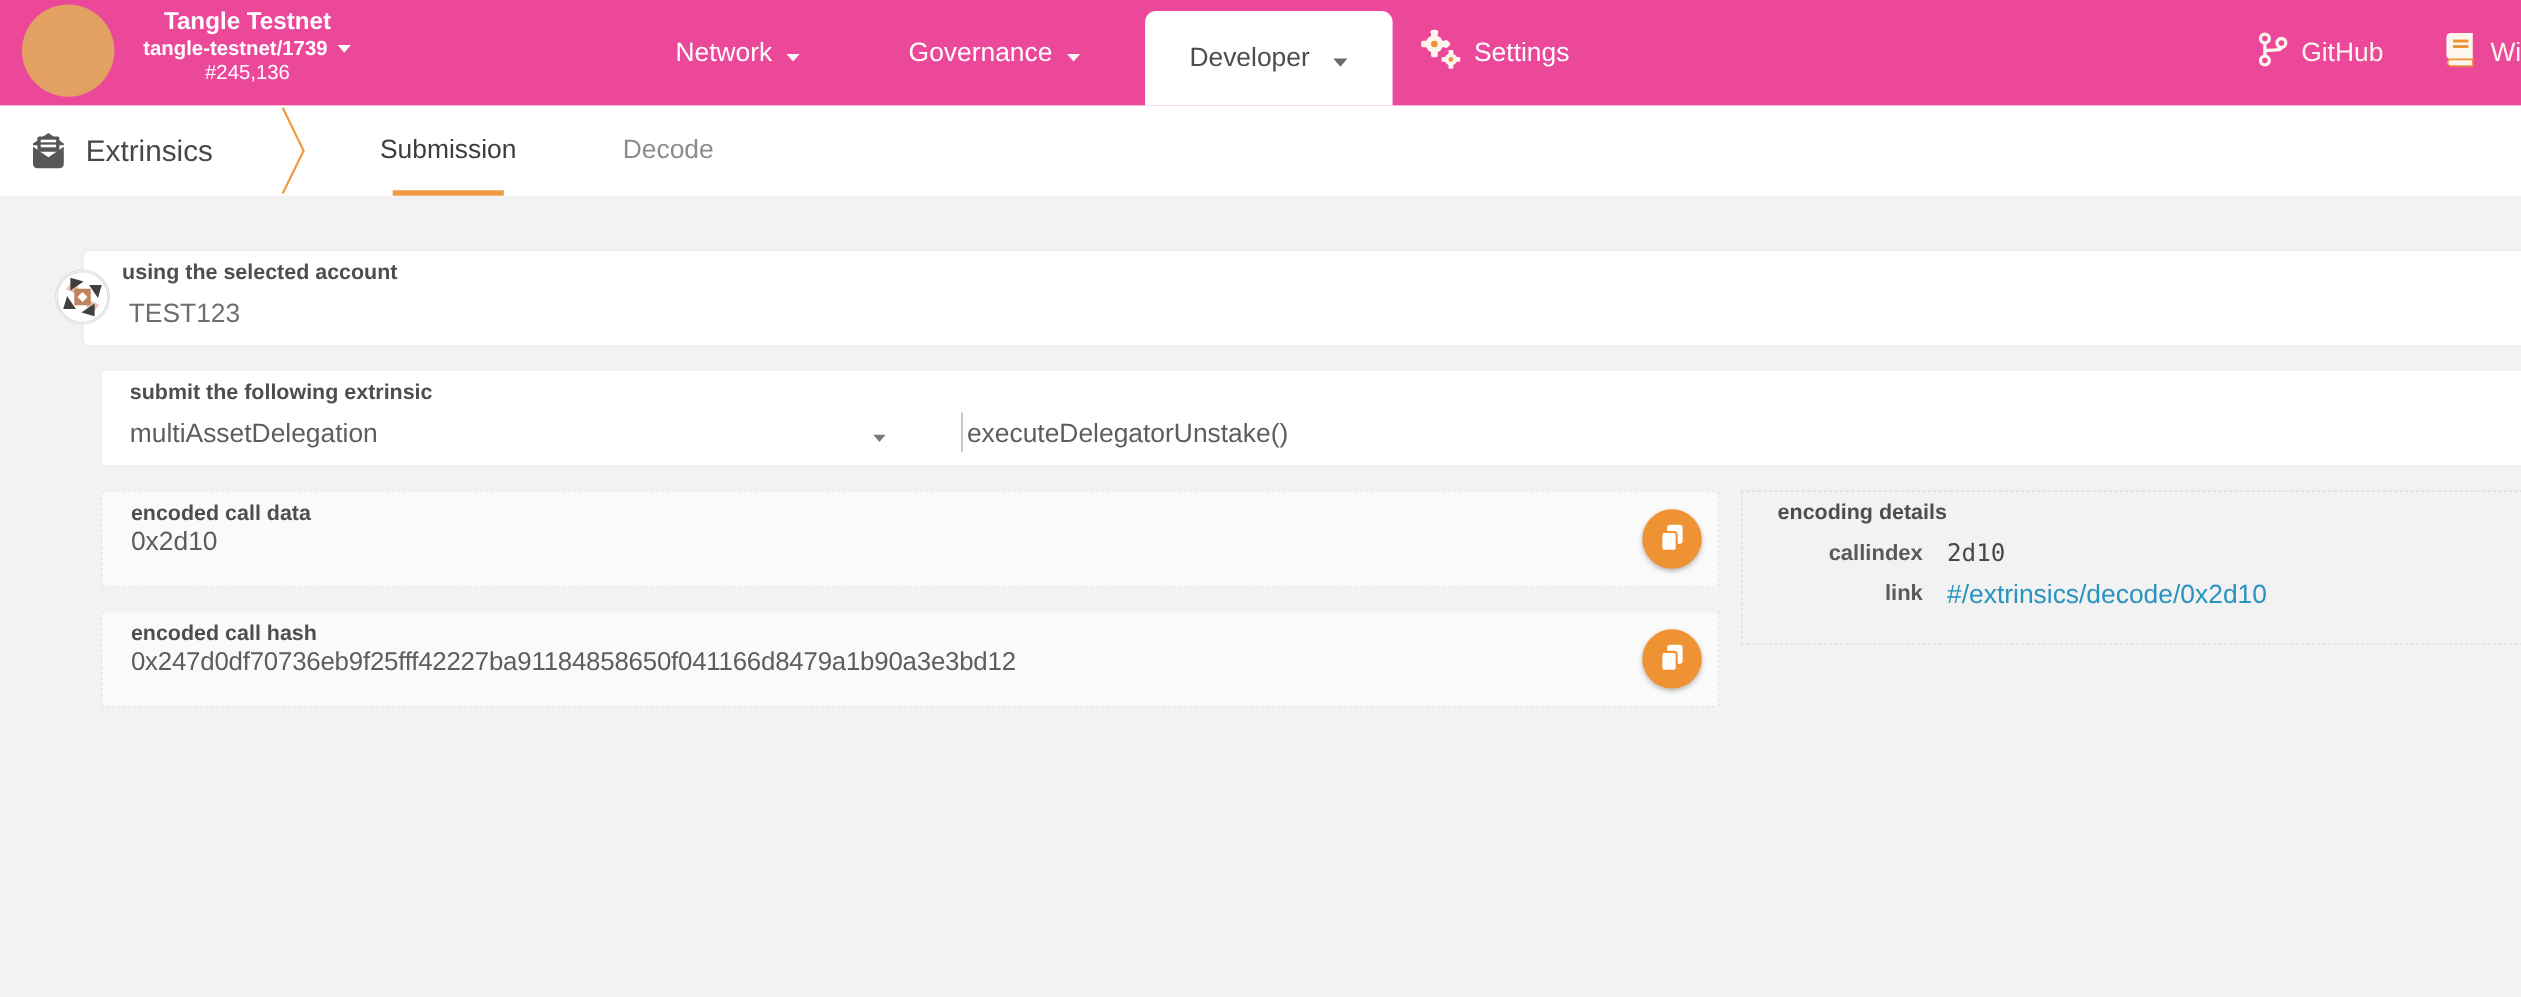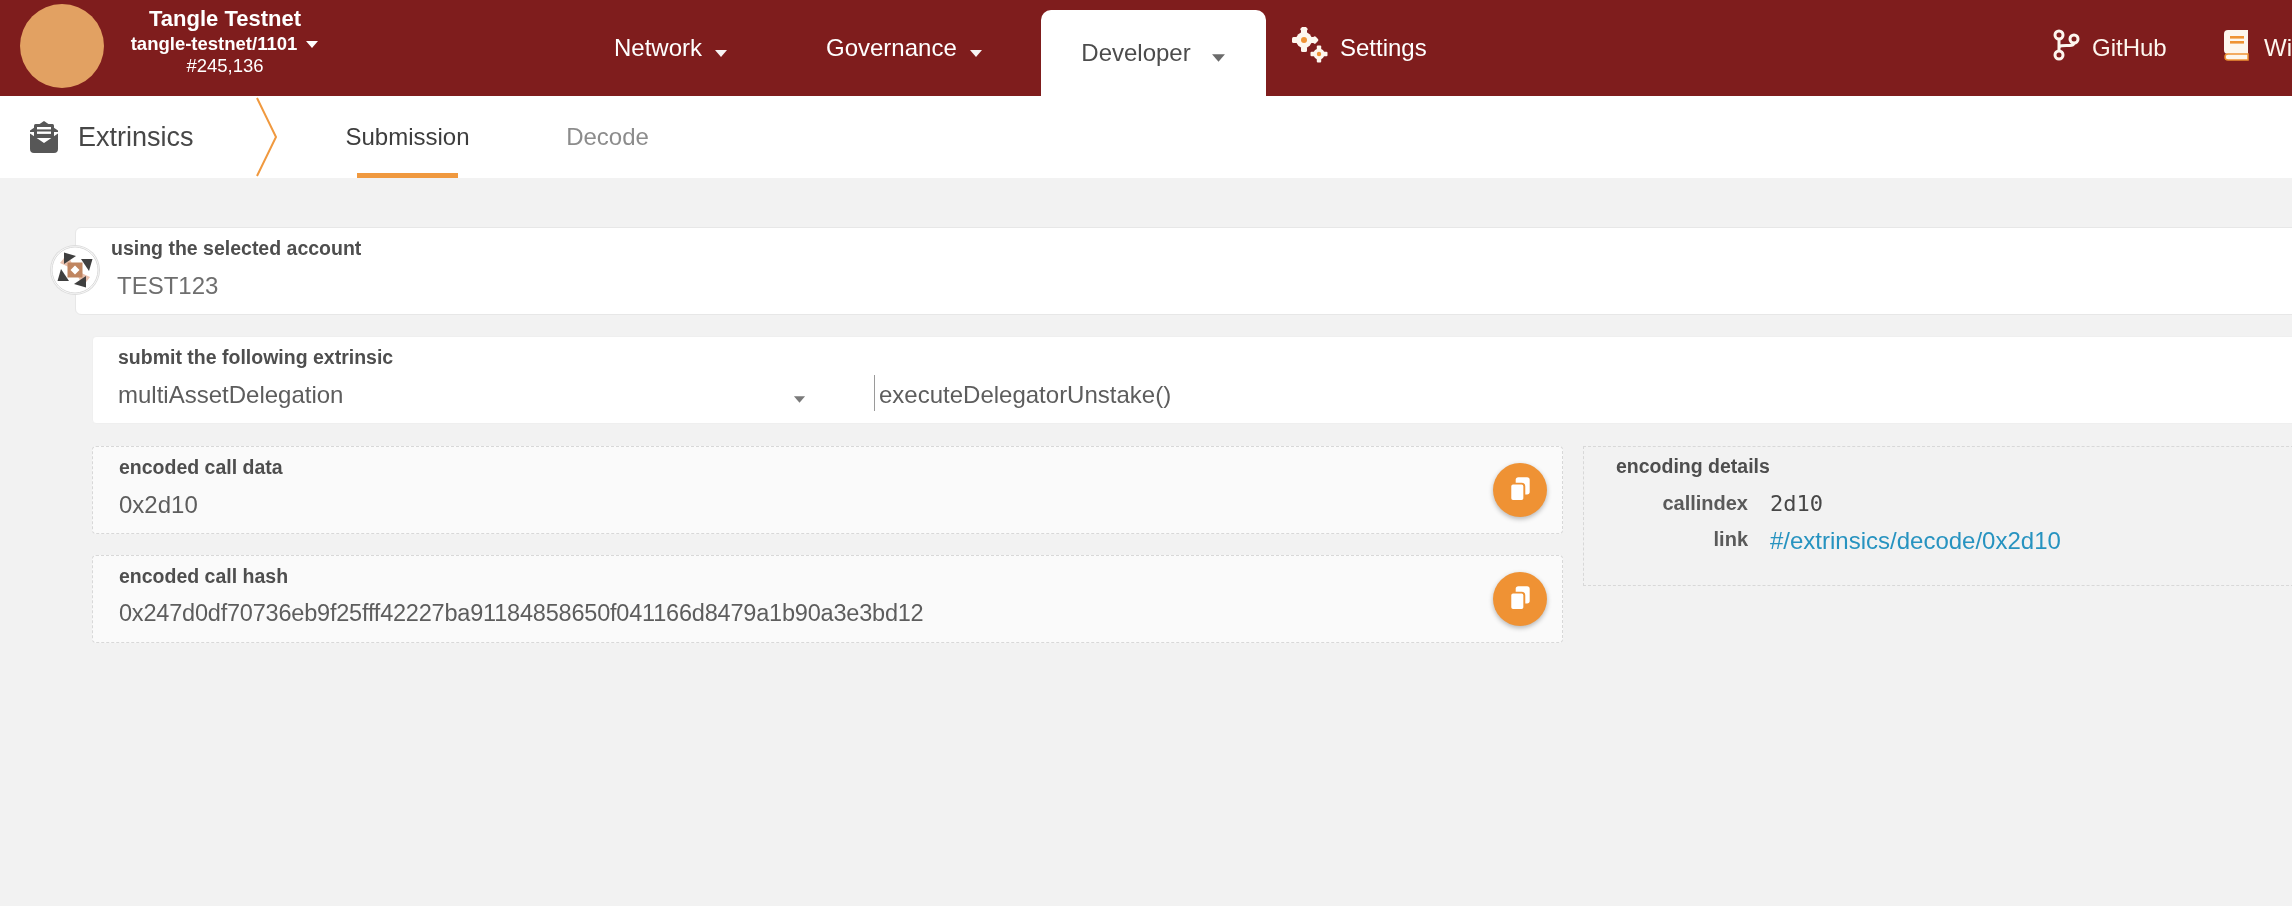--- a/index.html
+++ b/index.html
@@ -1,21 +1,21 @@
 <!DOCTYPE html>
 <html><head>
 <meta charset="utf-8">
 <style>
   * { margin:0; padding:0; box-sizing:border-box; }
   html,body { width:2292px; height:906px; overflow:hidden; background:#f2f2f2;
               font-family:"Liberation Sans", sans-serif; }
   .stage { position:relative; width:2292px; height:906px; overflow:hidden; }
 
   
-  .header { position:absolute; left:0; top:0; width:100%; height:96px; background:#7f1d1d; }
+  .header { position:absolute; left:0; top:0; width:100%; height:96px; background:#ec4899; }
   .logo-circle { position:absolute; left:20px; top:4px; width:84px; height:84px;
                  border-radius:50%; background:#e2a162; }
   .netblock { position:absolute; left:100px; top:6px; width:250px; text-align:center;
               color:#ffffff; line-height:1.22; }
   .net-name { font-size:22px; font-weight:600; }
   .net-spec { font-size:18.5px; font-weight:700; display:inline-block; }
   .net-caret { display:inline-block; margin-left:8px; vertical-align:1px; color:#fff; }
   .net-block-num { font-size:18.5px; font-weight:500; }
 
   .menu-item { position:absolute; top:0; height:96px; display:flex; align-items:center;
@@ -61,21 +61,21 @@
   .pallet-value { position:absolute; left:118px; top:203px; }
   .pallet-caret { position:absolute; left:793px; top:212px; color:#7a7a7a; }
   .method-divider { position:absolute; left:874px; top:197px; width:1px; height:36px; background:#9a9a9a; }
   .method-value { position:absolute; left:879px; top:203px; }
 
   .out-box { position:absolute; left:92px; width:1471px; height:88px; background:#fafafa;
              border:1.5px dashed #d8d8d8; border-radius:4px; }
   .box-data { top:268px; }
   .box-hash { top:377px; }
   .out-label { position:absolute; left:26px; top:9px; }
-  .out-value { position:absolute; left:26px; top:44px;text-align:right; }
+  .out-value { position:absolute; left:26px; top:32px;text-align:right; }
   .hash-value { font-size:23.5px; letter-spacing:-0.2px; }
 
   .copy-btn { position:absolute; left:1400px; top:16px; width:54px; height:54px;
               border-radius:50%; background:#ef9234; border:none; cursor:pointer;
               box-shadow:0 2px 5px rgba(0,0,0,.28); display:flex; align-items:center;
               justify-content:center; }
 
   .details-panel { position:absolute; left:1583px; top:268px; right:-12px; height:140px;
                    border:1.5px dashed #d8d8d8; border-right:none; }
   .details-label { position:absolute; left:32px; top:8px; }
@@ -92,21 +92,21 @@
 <body>
 
 <div class="stage">
 
   <div class="header">
     <div class="logo-circle"></div>
 
     <div class="netblock">
       <div class="net-name">Tangle Testnet</div>
       <div>
-        <span class="net-spec">tangle-testnet/1101</span><span class="net-caret"><svg width="14" height="9" viewBox="0 0 14 9">
+        <span class="net-spec">tangle-testnet/1739</span><span class="net-caret"><svg width="14" height="9" viewBox="0 0 14 9">
               <path d="M1 1 L7 8 L13 1 Z" fill="currentColor"></path>
             </svg></span>
       </div>
       <div class="net-block-num">#245,136</div>
     </div>
 
 
     <div class="menu-item" style="left:614px;">
       <span>Network</span>
       <span class="menu-caret"><svg width="14" height="9" viewBox="0 0 14 9">

